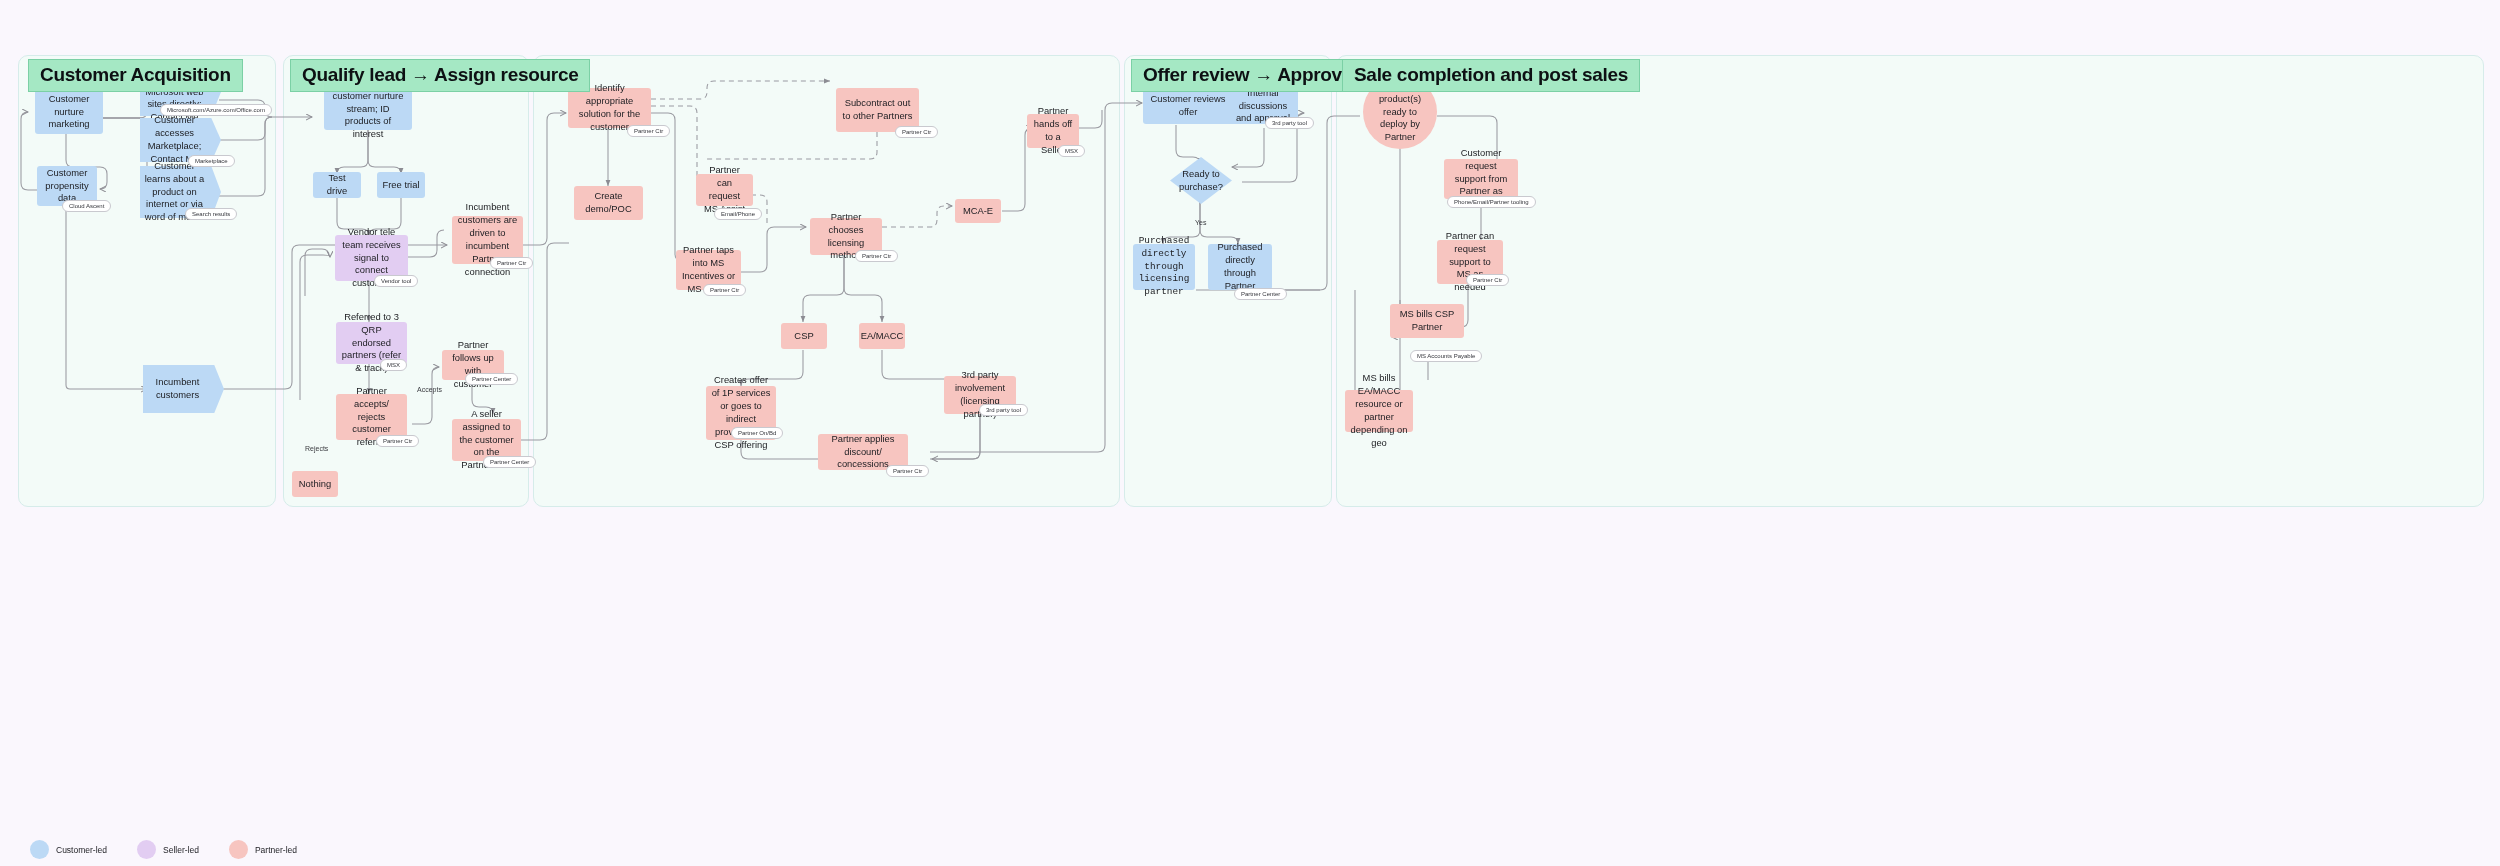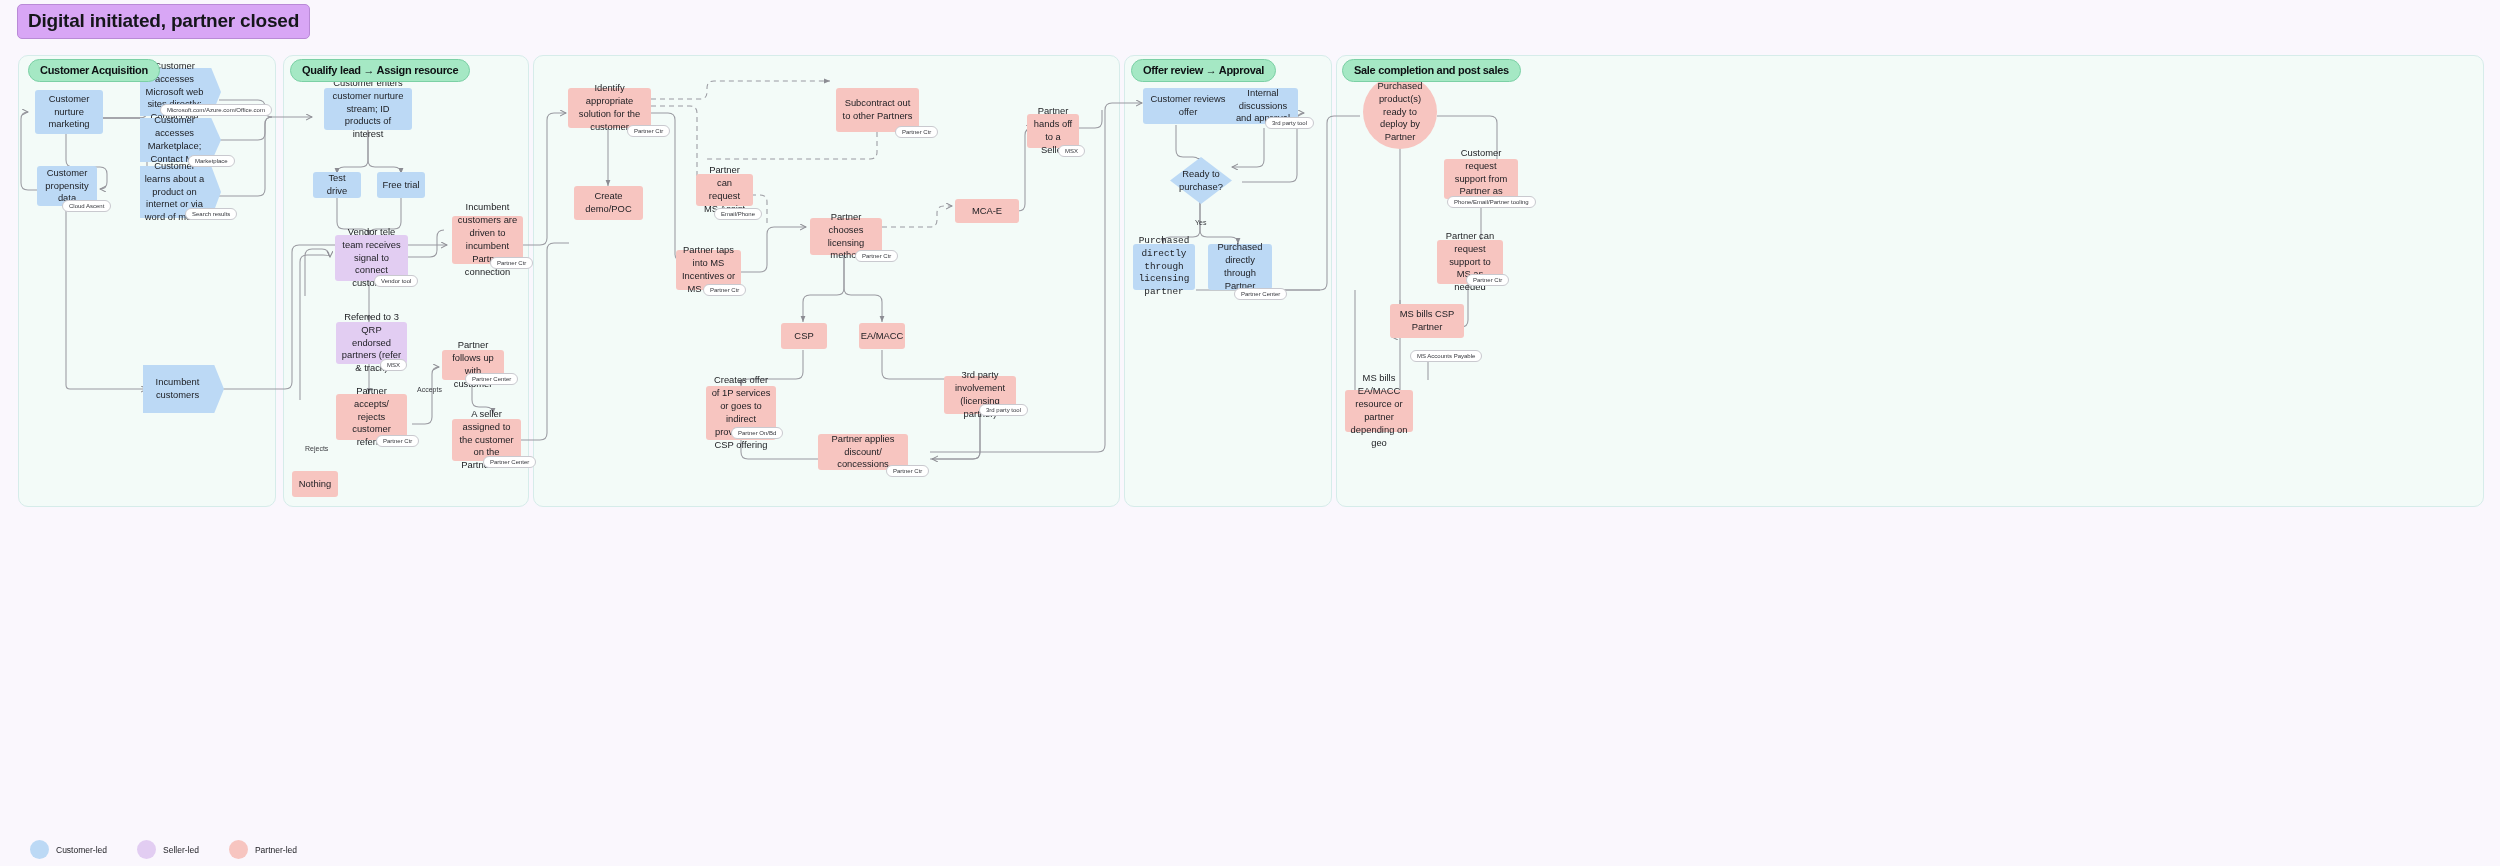--- a/index.html
+++ b/index.html
@@ -25,23 +25,23 @@
   
   .lane{
     position:absolute;
     background:#f3fbf8;
     border:1px solid #d6ecea;
     border-radius:10px;
     z-index:0;
   }
   .lane-title{
     position:absolute;
-    background:#a5e8c4;border:1px solid #7bd0a5;border-radius:14px;
+    background:#a5e8c4;border:1px solid #7bd0a5;border-radius:0;
     padding:4px 11px 5px 11px;
-    font-size:11px;font-weight:bold;color:#0d1013;letter-spacing:-0.3px;
+    font-size:19px;font-weight:bold;color:#0d1013;letter-spacing:-0.3px;
     white-space:nowrap;z-index:5;
   }
 
   
   .node{
     position:absolute;
     display:flex;align-items:center;justify-content:center;
     text-align:center;
     font-size:9.4px;line-height:1.38;
     color:#1c1d21;
@@ -93,21 +93,20 @@
   .legend{position:absolute;left:30px;top:840px;display:flex;gap:30px;align-items:center;z-index:6;}
   .leg-item{display:flex;align-items:center;gap:7px;}
   .leg-dot{width:19px;height:19px;border-radius:50%;}
   .leg-tx{font-size:8.5px;color:#1c1d21;}
 </style>
 </head>
 <body>
 
 <div id="stage">
 
-  <div class="title-chip">Digital initiated, partner closed</div>
 
   <div class="lane" style="left:18px;top:55px;width:256px;height:450px;"></div>
   <div class="lane" style="left:283px;top:55px;width:244px;height:450px;"></div>
   <div class="lane" style="left:533px;top:55px;width:585px;height:450px;"></div>
   <div class="lane" style="left:1124px;top:55px;width:206px;height:450px;"></div>
   <div class="lane" style="left:1336px;top:55px;width:1146px;height:450px;"></div>
 
   <div class="lane-title" style="left:28px;top:59px;">Customer Acquisition</div>
   <div class="lane-title" style="left:290px;top:59px;">Qualify lead → Assign resource</div>
   <div class="lane-title" style="left:1131px;top:59px;">Offer review → Approval</div>
@@ -286,21 +285,21 @@
 
   <div class="node n-partner" style="left:696px;top:174px;width:57px;height:32px;">Partner can request MS Assist</div>
   <div class="badge" style="left:714px;top:208px;">Email/Phone</div>
 
   <div class="node n-partner" style="left:676px;top:250px;width:65px;height:40px;">Partner taps into MS Incentives or MS Offers</div>
   <div class="badge" style="left:703px;top:284px;">Partner Ctr</div>
 
   <div class="node n-partner" style="left:810px;top:218px;width:72px;height:37px;">Partner chooses licensing method</div>
   <div class="badge" style="left:855px;top:250px;">Partner Ctr</div>
 
-  <div class="node n-partner" style="left:955px;top:199px;width:64px;height:24px;">MCA-E</div>
+  <div class="node n-partner" style="left:955px;top:199px;width:46px;height:24px;">MCA-E</div>
   <div class="node n-partner" style="left:781px;top:323px;width:46px;height:26px;">CSP</div>
   <div class="node n-partner" style="left:859px;top:323px;width:46px;height:26px;">EA/MACC</div>
 
   <div class="node n-partner" style="left:706px;top:386px;width:70px;height:54px;">Creates offer of 1P services or goes to indirect provider of a CSP offering</div>
   <div class="badge" style="left:731px;top:427px;">Partner On/Bd</div>
 
   <div class="node n-partner" style="left:944px;top:376px;width:72px;height:38px;">3rd party involvement (licensing partner)</div>
   <div class="badge" style="left:979px;top:404px;">3rd party tool</div>
 
   <div class="node n-partner" style="left:818px;top:434px;width:90px;height:36px;">Partner applies discount/ concessions</div>

